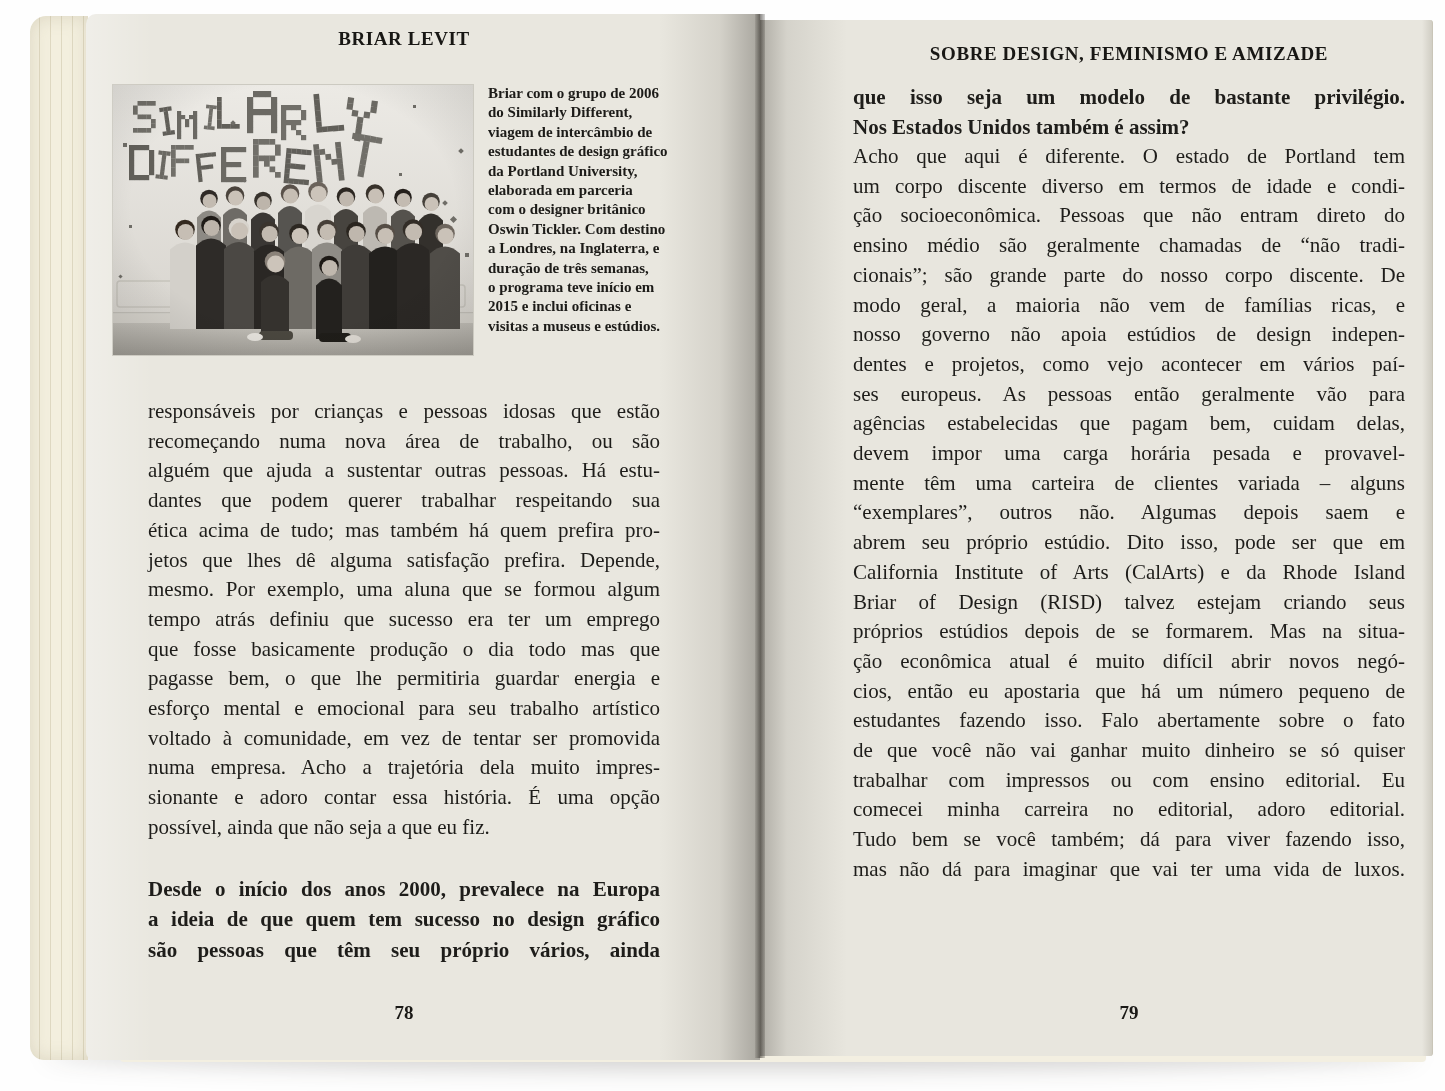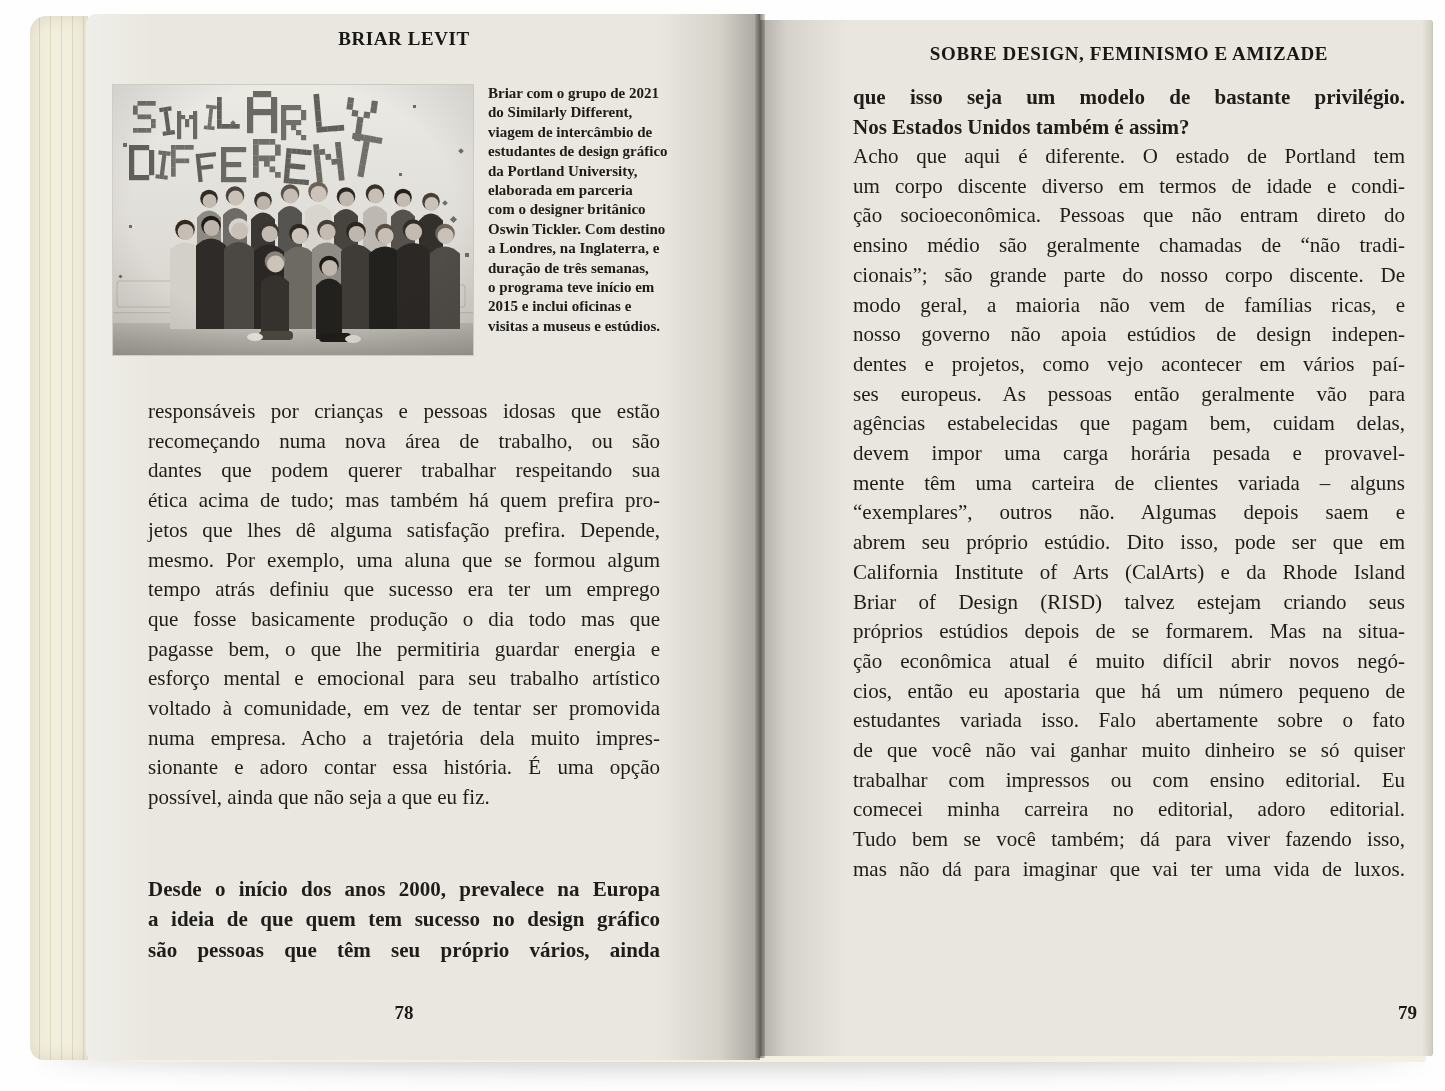--- a/index.html
+++ b/index.html
@@ -72,21 +72,21 @@
   }
   .textcol .line.ragged{text-align-last:left;}
   .page.left .body-text{left:62px;top:383px;width:512px;}
   .page.left .bold-par{left:62px;top:860px;width:512px;font-weight:bold;line-height:30.3px;}
   .page.right .bold-par{left:93px;top:62px;width:552px;font-weight:bold;line-height:30px;}
   .page.right .body-text{left:93px;top:122px;width:552px;}
   .pagenum{
     position:absolute;text-align:center;font-weight:bold;font-size:19px;color:#1a1916;
   }
   .page.left .pagenum{top:988px;left:62px;width:512px;}
-  .page.right .pagenum{top:982px;left:105px;width:552px;text-align:right;}
+  .page.right .pagenum{top:982px;left:93px;width:552px;}
 </style>
 </head>
 <body>
 
 <div>
   <div class="shadow-under"></div>
   <div class="edge-stack"></div>
   <div class="bottom-edge"></div>
 
   <div class="page left">
@@ -491,37 +491,38 @@
             <path d="M203,254 L203,200.5 Q216,186.5 229,200.5 L229,254 Z" fill="#23211e"></path>
             <circle cx="216" cy="180.5" r="9.8" fill="#1d1915"></circle>
             <circle cx="216.6" cy="183" r="8" fill="#c0b8ae"></circle>
             <rect x="206" y="248" width="32" height="9" rx="4" fill="#1f1d19"></rect>
             <ellipse cx="240" cy="254" rx="8" ry="4" fill="#ddd9d2"></ellipse>
           </g>
           <rect x="0" y="0" width="360" height="270" fill="url(#vigG)"></rect>
         </svg>
     </div>
     <div class="caption">
-        <div class="line">Briar com o grupo de 2021</div>
+        <div class="line">Briar com o grupo de 2006</div>
         <div class="line">do Similarly Different,</div>
         <div class="line">viagem de intercâmbio de</div>
         <div class="line">estudantes de design gráfico</div>
         <div class="line">da Portland University,</div>
         <div class="line">elaborada em parceria</div>
         <div class="line">com o designer britânico</div>
         <div class="line">Oswin Tickler. Com destino</div>
         <div class="line">a Londres, na Inglaterra, e</div>
         <div class="line">duração de três semanas,</div>
         <div class="line">o programa teve início em</div>
         <div class="line">2015 e inclui oficinas e</div>
         <div class="line">visitas a museus e estúdios.</div>
       </div>
     <div class="textcol body-text">
         <div class="line">responsáveis por crianças e pessoas idosas que estão</div>
         <div class="line">recomeçando numa nova área de trabalho, ou são</div>
+        <div class="line">alguém que ajuda a sustentar outras pessoas. Há estu-</div>
         <div class="line">dantes que podem querer trabalhar respeitando sua</div>
         <div class="line">ética acima de tudo; mas também há quem prefira pro-</div>
         <div class="line">jetos que lhes dê alguma satisfação prefira. Depende,</div>
         <div class="line">mesmo. Por exemplo, uma aluna que se formou algum</div>
         <div class="line">tempo atrás definiu que sucesso era ter um emprego</div>
         <div class="line">que fosse basicamente produção o dia todo mas que</div>
         <div class="line">pagasse bem, o que lhe permitiria guardar energia e</div>
         <div class="line">esforço mental e emocional para seu trabalho artístico</div>
         <div class="line">voltado à comunidade, em vez de tentar ser promovida</div>
         <div class="line">numa empresa. Acho a trajetória dela muito impres-</div>
@@ -555,21 +556,21 @@
         <div class="line">agências estabelecidas que pagam bem, cuidam delas,</div>
         <div class="line">devem impor uma carga horária pesada e provavel-</div>
         <div class="line">mente têm uma carteira de clientes variada – alguns</div>
         <div class="line">“exemplares”, outros não. Algumas depois saem e</div>
         <div class="line">abrem seu próprio estúdio. Dito isso, pode ser que em</div>
         <div class="line">California Institute of Arts (CalArts) e da Rhode Island</div>
         <div class="line">Briar of Design (RISD) talvez estejam criando seus</div>
         <div class="line">próprios estúdios depois de se formarem. Mas na situa-</div>
         <div class="line">ção econômica atual é muito difícil abrir novos negó-</div>
         <div class="line">cios, então eu apostaria que há um número pequeno de</div>
-        <div class="line">estudantes variada isso. Falo abertamente sobre o fato</div>
+        <div class="line">estudantes fazendo isso. Falo abertamente sobre o fato</div>
         <div class="line">de que você não vai ganhar muito dinheiro se só quiser</div>
         <div class="line">trabalhar com impressos ou com ensino editorial. Eu</div>
         <div class="line">comecei minha carreira no editorial, adoro editorial.</div>
         <div class="line">Tudo bem se você também; dá para viver fazendo isso,</div>
         <div class="line">mas não dá para imaginar que vai ter uma vida de luxos.</div>
       </div>
     <div class="pagenum">79</div>
   </div>
 
   <div class="seam"></div>

